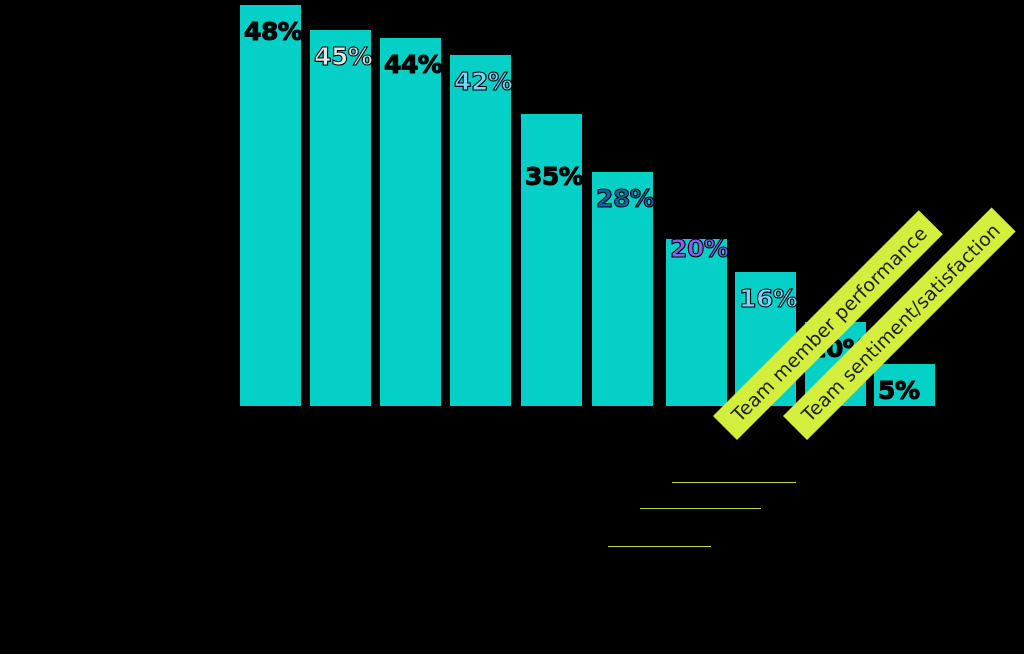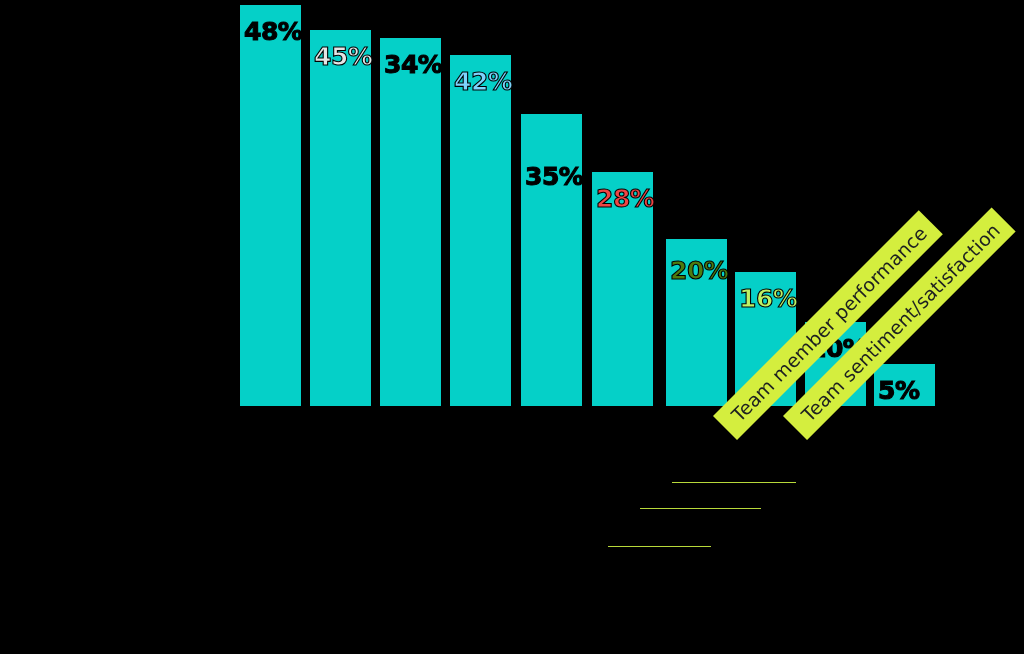--- a/index.html
+++ b/index.html
@@ -76,31 +76,31 @@
 <div id="stage">
   <div id="plot">
       <div class="hidden-rule" style="left: 672px; top: 482px; width: 124px;"></div>
       <div class="hidden-rule" style="left: 640px; top: 508px; width: 121px;"></div>
       <div class="hidden-rule" style="left: 608px; top: 546px; width: 103px;"></div>
       <div class="bar" title="48%" style="left: 240px; top: 5px; width: 61px; height: 401px; background: rgb(5, 208, 200);"></div>
       <div class="bar-label" style="left: 244px; top: 19px; width: 61px; color: rgb(0, 0, 0);">48%</div>
       <div class="bar" title="45%" style="left: 310px; top: 30px; width: 61px; height: 376px; background: rgb(5, 208, 200);"></div>
       <div class="bar-label" style="left: 314px; top: 44px; width: 61px; color: #e5e5e5;">45%</div>
       <div class="bar" title="44%" style="left: 380px; top: 38px; width: 61px; height: 368px; background: rgb(5, 208, 200);"></div>
-      <div class="bar-label" style="left: 384px; top: 52px; width: 61px; color: rgb(0, 0, 0);">34%</div>
+      <div class="bar-label" style="left: 384px; top: 52px; width: 61px; color: rgb(0, 0, 0);">44%</div>
       <div class="bar" title="42%" style="left: 450px; top: 55px; width: 61px; height: 351px; background: rgb(5, 208, 200);"></div>
       <div class="bar-label" style="left: 454px; top: 69px; width: 61px; color: #7dd3fc;">42%</div>
       <div class="bar" title="35%" style="left: 521px; top: 114px; width: 61px; height: 292px; background: rgb(5, 208, 200);"></div>
       <div class="bar-label" style="left: 525px; top: 128px; width: 61px; color: rgb(0, 0, 0); margin-top: 36px;">35%</div>
       <div class="bar" title="28%" style="left: 592px; top: 172px; width: 61px; height: 234px; background: rgb(5, 208, 200);"></div>
-      <div class="bar-label" style="left: 596px; top: 186px; width: 61px; color: #ef4444;">28%</div>
+      <div class="bar-label" style="left: 596px; top: 186px; width: 61px; color: #0369a1;">28%</div>
       <div class="bar" title="20%" style="left: 666px; top: 239px; width: 61px; height: 167px; background: rgb(5, 208, 200);"></div>
-      <div class="bar-label" style="left: 670px; top: 258px; width: 61px; color: #4d7c0f;">20%</div>
+      <div class="bar-label" style="left: 670px; top: 236px; width: 61px; color: #8b5cf6;">20%</div>
       <div class="bar" title="16%" style="left: 735px; top: 272px; width: 61px; height: 134px; background: rgb(5, 208, 200);"></div>
-      <div class="bar-label" style="left: 739px; top: 286px; width: 61px; color: #bef264;">16%</div>
+      <div class="bar-label" style="left: 739px; top: 286px; width: 61px; color: #7dd3fc;">16%</div>
       <div class="bar" title="10%" style="left: 805px; top: 322px; width: 61px; height: 84px; background: rgb(5, 208, 200);"></div>
       <div class="bar-label" style="left: 809px; top: 336px; width: 61px; color: rgb(0, 0, 0);">10%</div>
       <div class="bar" title="5%" style="left: 874px; top: 364px; width: 61px; height: 42px; background: rgb(5, 208, 200);"></div>
       <div class="bar-label" style="left: 878px; top: 378px; width: 61px; color: rgb(0, 0, 0);">5%</div>
       <div class="cat-band" style="left: 713px; top: 416px; background: rgb(212, 238, 62); color: rgb(29, 32, 33);">Team member performance</div>
       <div class="cat-band" style="left: 783px; top: 416px; background: rgb(212, 238, 62); color: rgb(29, 32, 33);">Team sentiment/satisfaction</div>
     </div>
 </div>
 
 </body></html>

